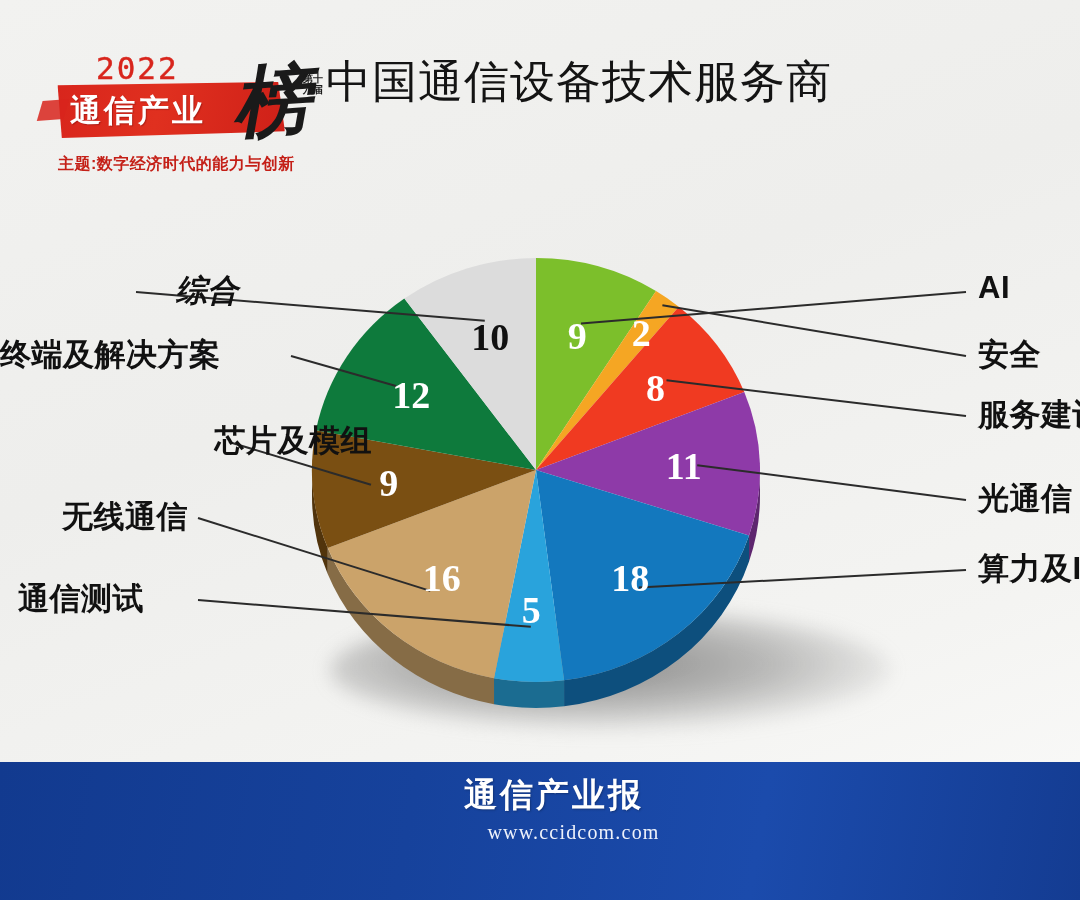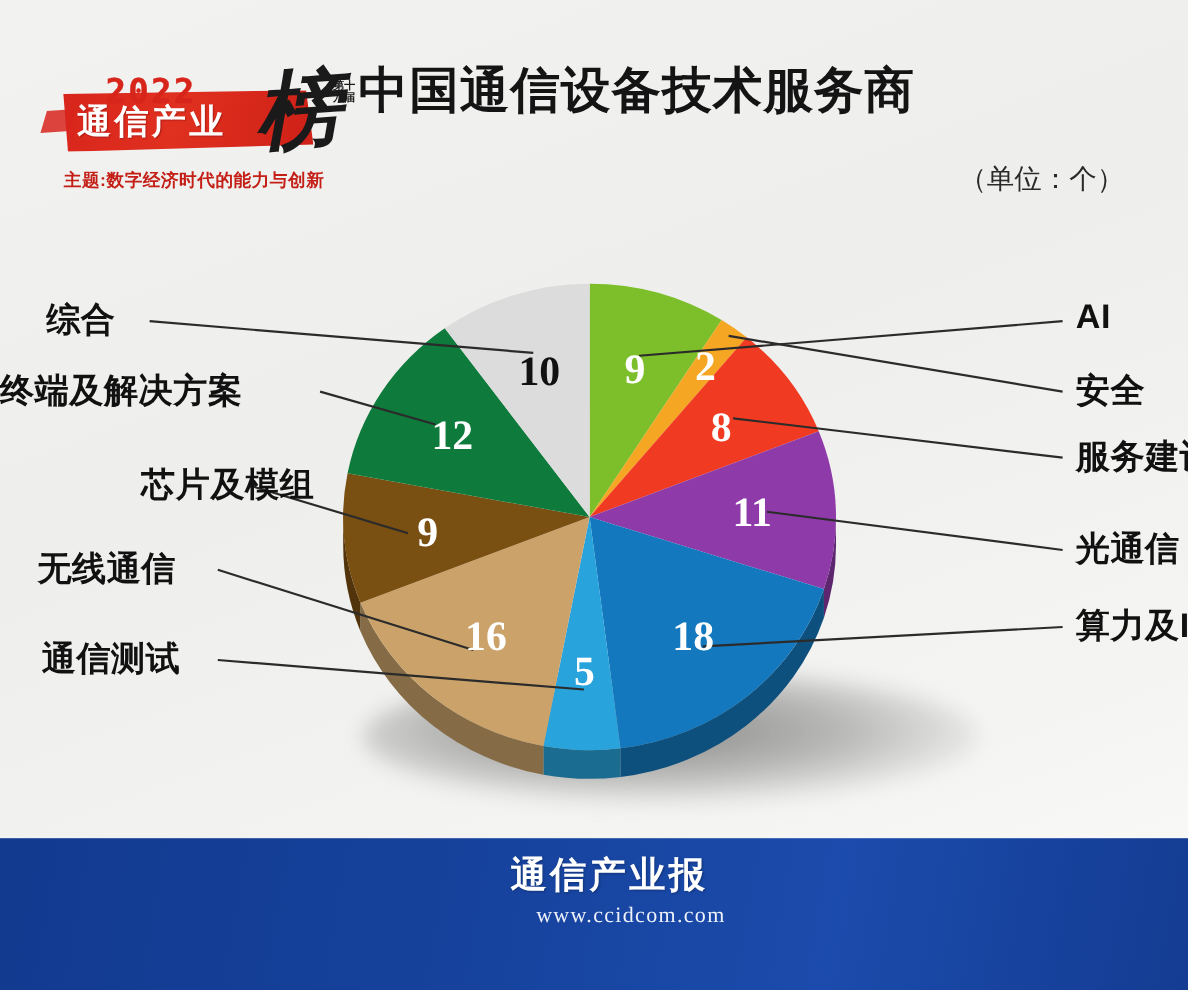--- a/index.html
+++ b/index.html
@@ -48,25 +48,24 @@
     height: 20px;
     background: #d8251c;
     transform: skewX(-20deg) rotate(-4deg);
     opacity: .85;
   }
   .logo-year {
     position: absolute;
     left: 60px;
     top: 12px;
     font-size: 31px;
-    font-weight: bold;
+    font-weight: normal;
     color: #d8251c;
     letter-spacing: 2px;
     font-family: "DejaVu Sans Mono", monospace;
-    margin-top: 16px;
     -webkit-text-stroke: 0.4px #d8251c;
   }
   .logo-main {
     position: absolute;
     left: 34px;
     top: 52px;
     font-size: 31px;
     font-weight: bold;
     color: #ffffff;
     letter-spacing: 3px;
@@ -106,21 +105,21 @@
     letter-spacing: 0.5px;
     white-space: nowrap;
   }
 
   
   .title {
     position: absolute;
     left: 326px;
     top: 52px;
     font-size: 45px;
-    font-weight: bold;
+    font-weight: normal;
     color: #141414;
     letter-spacing: 1px;
     line-height: 1.32;
     white-space: nowrap;
   }
   .title .l2 { display: block; }
   .unit-note {
     position: absolute;
     left: 872px;
     top: 146px;
@@ -214,21 +213,20 @@
     <div class="logo-year">2022</div>
     <div class="logo-main">通信产业</div>
     <div class="logo-bang">榜</div>
     <div class="logo-ordinal">第十六届</div>
     <div class="logo-sub">主题:数字经济时代的能力与创新</div>
   </div>
 
   <div class="title">
     <span>中国通信设备技术服务商</span>
   </div>
-  <div class="unit-note">（单位：个）</div>
 
   <div class="chart-area">
     <div class="pie-shadow"></div>
     <svg class="pie-svg" viewBox="0 0 1080 550">
       <g id="pie-depth">
           <path d="M 760 260 A 224 212 0 0 1 749.0366596501144 325.5116028074889 L 749.0366596501144 351.5116028074889 A 224 212 0 0 0 760 286 Z" fill="rgb(94,38,111)"></path>
           <path d="M 749.0366596501144 325.5116028074889 A 224 212 0 0 1 564.0746443184041 470.3283166786693 L 564.0746443184041 496.3283166786693 A 224 212 0 0 0 749.0366596501144 351.5116028074889 Z" fill="rgb(13,79,125)"></path>
           <path d="M 564.0746443184041 470.3283166786693 A 224 212 0 0 1 494.02658553279775 468.24489715448203 L 494.02658553279775 494.24489715448203 A 224 212 0 0 0 564.0746443184041 496.3283166786693 Z" fill="rgb(27,108,145)"></path>
           <path d="M 494.02658553279775 468.24489715448203 A 224 212 0 0 1 327.7300671610317 338.04240516915166 L 327.7300671610317 364.04240516915166 A 224 212 0 0 0 494.02658553279775 494.24489715448203 Z" fill="rgb(134,108,70)"></path>
           <path d="M 327.7300671610317 338.04240516915166 A 224 212 0 0 1 312 260 L 312 286 A 224 212 0 0 0 327.7300671610317 364.04240516915166 Z" fill="rgb(81,52,12)"></path>
@@ -269,25 +267,25 @@
           <text x="411.17455949378206" y="198.0271148465388" text-anchor="middle" font-size="38" font-weight="bold" font-family="&quot;Liberation Serif&quot;, serif" fill="#FFFFFF">12</text>
           <text x="490.31492755160775" y="139.9281722399821" text-anchor="middle" font-size="38" font-weight="bold" font-family="&quot;Liberation Serif&quot;, serif" fill="#111111">10</text>
         </g>
     </svg>
     <div id="pie-labels">
         <div class="lbl right" style="top: 60px; left: 978px;">AI</div>
         <div class="lbl right" style="top: 124px; left: 978px;">安全</div>
         <div class="lbl right" style="top: 184px; left: 978px;">服务建设运维</div>
         <div class="lbl right" style="top: 268px; left: 978px;">光通信</div>
         <div class="lbl right" style="top: 338px; left: 978px;">算力及IT</div>
-        <div class="lbl left" style="top: 60px; left: 0px; width: 372px; padding-left: 42px; box-sizing: border-box; text-align: left;">综合</div>
+        <div class="lbl left" style="top: 60px; left: 0px; width: 372px; padding-left: 42px; box-sizing: border-box; text-align: center; font-style: italic;">综合</div>
         <div class="lbl left" style="top: 124px; left: 0px; width: 372px; box-sizing: border-box; text-align: left;">终端及解决方案</div>
-        <div class="lbl left" style="top: 210px; left: 0px; width: 372px; padding-left: 42px; box-sizing: border-box; text-align: center;">芯片及模组</div>
-        <div class="lbl left" style="top: 286px; left: 0px; width: 372px; padding-left: 34px; box-sizing: border-box; text-align: left;">无线通信</div>
-        <div class="lbl left" style="top: 368px; left: 0px; width: 372px; padding-left: 38px; box-sizing: border-box; text-align: left;">通信测试</div>
+        <div class="lbl left" style="top: 210px; left: 0px; width: 372px; padding-left: 42px; box-sizing: border-box; text-align: right;">芯片及模组</div>
+        <div class="lbl left" style="top: 286px; left: 0px; width: 372px; padding-left: 62px; box-sizing: border-box; text-align: left;">无线通信</div>
+        <div class="lbl left" style="top: 368px; left: 0px; width: 372px; padding-left: 18px; box-sizing: border-box; text-align: left;">通信测试</div>
       </div>
   </div>
 
   <div class="footer">
     <div class="footer-inner">
       <div class="footer-l1">通信产业报</div>
       <div class="footer-url">www.ccidcom.com</div>
     </div>
   </div>
 

